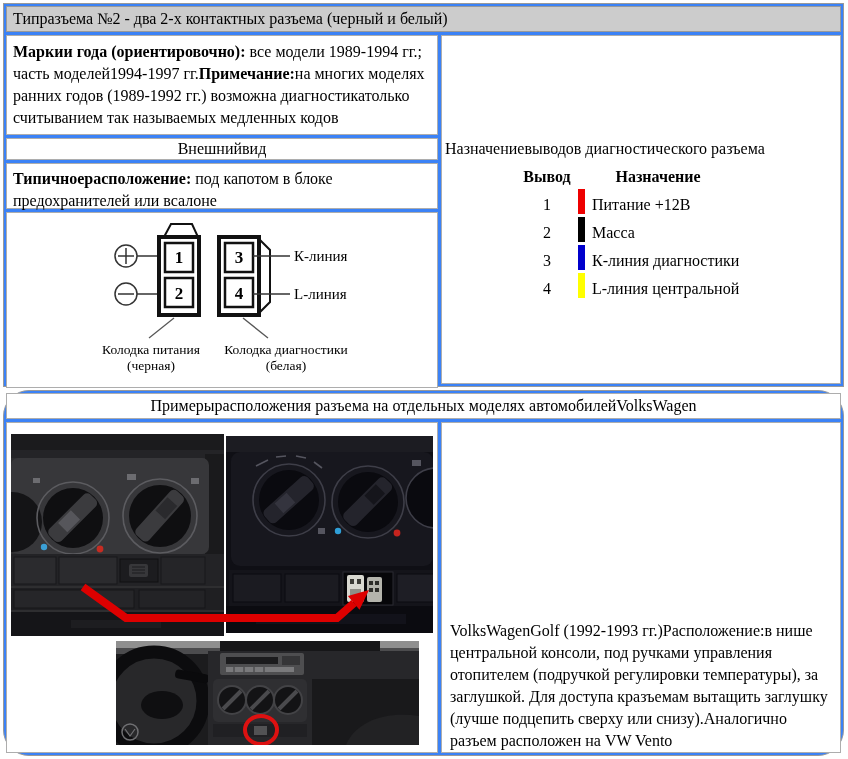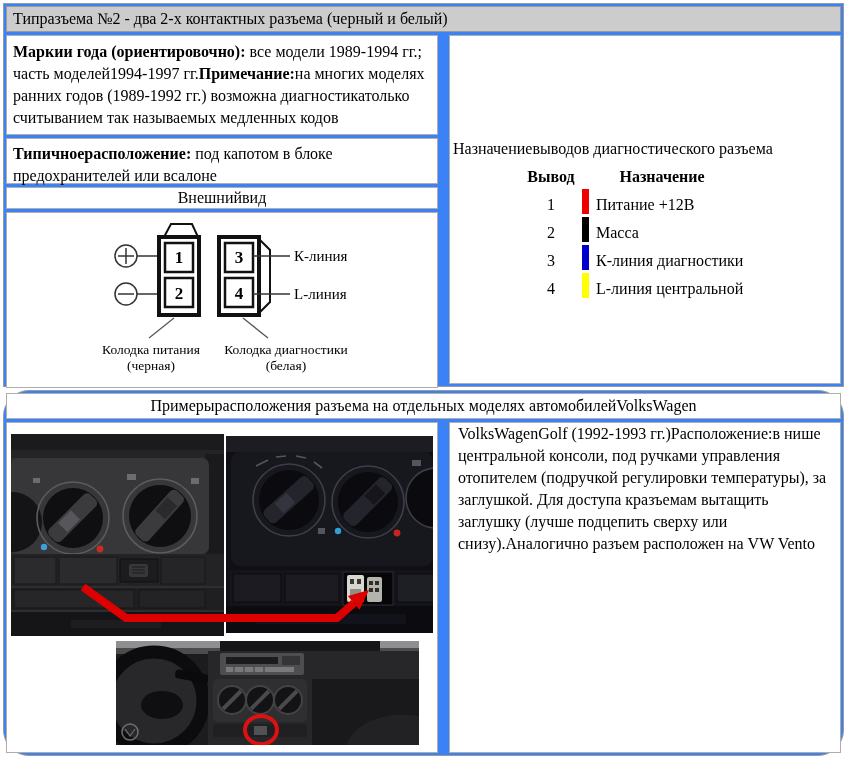--- a/index.html
+++ b/index.html
@@ -11,63 +11,63 @@
          padding:2px; display:flex; flex-direction:column; gap:3px; }
   #t1 { top:3px; width:841px; height:384px; }
   #t2 { top:390px; width:841px; height:366px;border-radius:26px; }
 
   .cell { border:1px solid #adadad; background:#fff; }
 
   .hdrbar { flex:none; height:26px; background:#ccc; border:1px solid #999;
             line-height:23px; padding-left:6px; }
   .hdrbar2 { flex:none; height:26px; line-height:23px; text-align:center; }
 
-  .cols { flex:1; display:flex; gap:11px; min-height:0; }
+  .cols { flex:1; display:flex; gap:3px; min-height:0; }
   .leftcol { width:432px; flex:none; display:flex; flex-direction:column; gap:3px; }
   .rightcol { flex:1; }
 
   .c-marks { height:100px; padding:5px 6px; line-height:22px; }
   .c-loc   { height:46px;  padding:4px 6px; line-height:22px; }
   .c-view  { height:22px;  line-height:20px; text-align:center; }
   .c-diagram { flex:1; position:relative; }
 
   .pin-title { margin:104px 0 0 3px; }
   .pin-table { width:250px; margin:8px auto 0; }
   .pt-row { display:flex; align-items:flex-end; height:28px; }
   .pt-head { height:20px; font-weight:bold; }
   .pt-pin { width:62px; text-align:center; flex:none; }
   .pt-chip { width:7px; height:25px; flex:none; margin-right:7px; }
   .pt-name { flex:1; }
   .pt-name-head { text-align:center; width:160px; flex:none; }
 
   .c-photos { width:432px; flex:none; position:relative; overflow:hidden; }
-  .c-desc { flex:1; display:flex; align-items:flex-start; padding:0 10px 0 8px; line-height:22px; }
+  .c-desc { flex:1; display:flex; align-items:flex-end; padding:0 10px 0 8px; line-height:22px; }
 
   .ph { position:absolute; }
   svg text { font-family:"Liberation Serif","DejaVu Serif",serif; }
 </style>
 </head>
 <body>
 
 <div class="page">
 
   <div class="tbl" id="t1">
     <div class="hdrbar">Типразъема №2 - два 2-х контактных разъема (черный и белый)</div>
 
     <div class="cols">
       <div class="leftcol">
         <div class="cell c-marks">
           <b>Маркии года (ориентировочно):</b><span> все модели 1989-1994 гг.; часть моделей1994-1997 гг.</span><b>Примечание:</b><span>на многих моделях ранних годов (1989-1992 гг.) возможна диагностикатолько считыванием так называемых медленных кодов</span>
         </div>
 
+        <div class="cell c-view">Внешнийвид</div>
+
         <div class="cell c-loc">
           <b>Типичноерасположение:</b><span> под капотом в блоке предохранителей или всалоне</span>
         </div>
-
-        <div class="cell c-view">Внешнийвид</div>
 
         <div class="cell c-diagram">
           <svg width="430" height="170" viewBox="0 0 430 170">
 
             <g>
               <circle cx="119" cy="43" r="11" fill="none" stroke="#333" stroke-width="1.5"></circle>
               <line x1="111" y1="43" x2="127" y2="43" stroke="#333" stroke-width="1.5"></line>
               <line x1="119" y1="35" x2="119" y2="51" stroke="#333" stroke-width="1.5"></line>
             </g>
 

